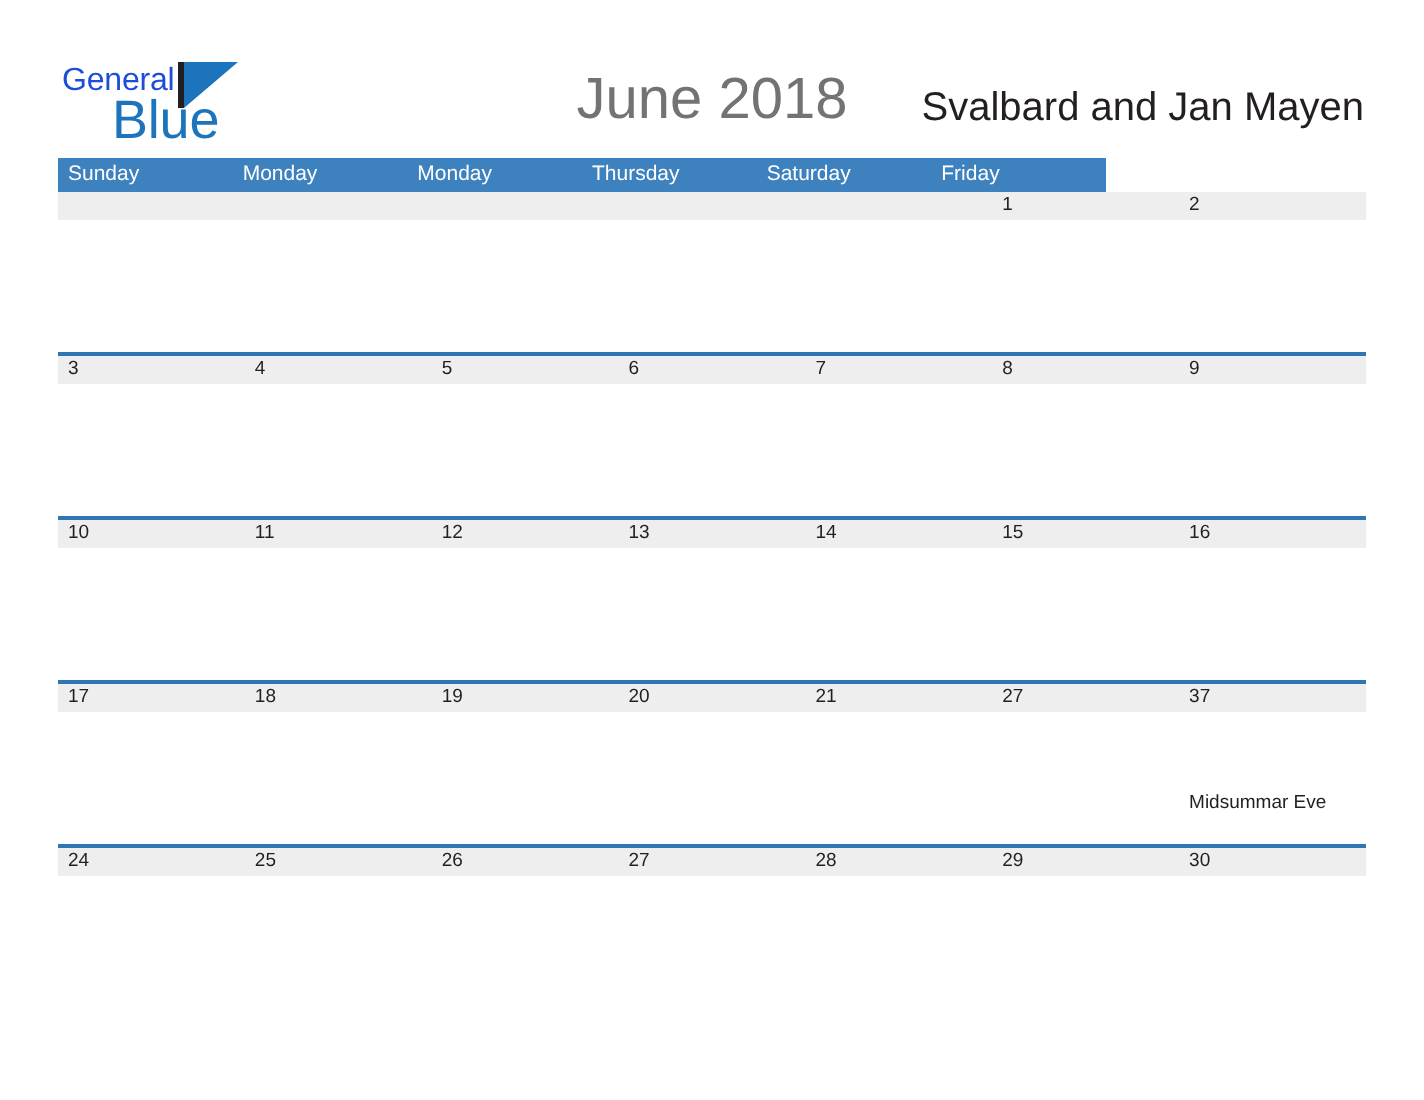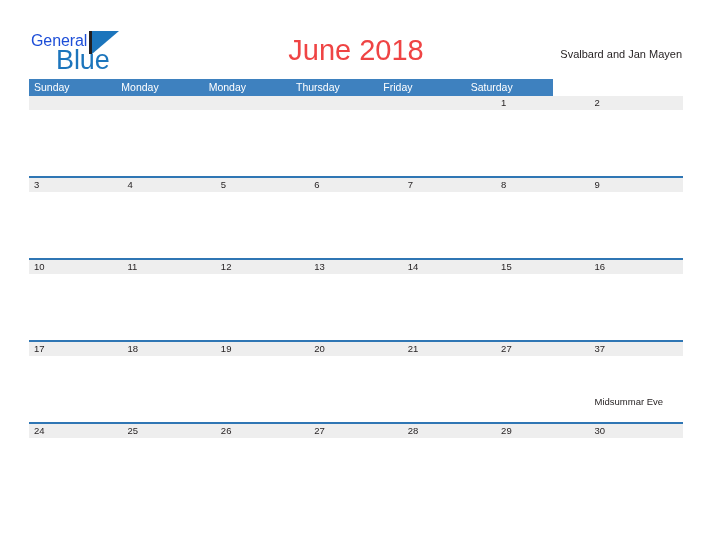--- a/index.html
+++ b/index.html
@@ -84,29 +84,29 @@
   }
 
   .month-title {
     position: absolute;
     left: 0;
     top: 33px;
     width: 712px;
     text-align: center;
     font-size: 29px;
     line-height: 34px;
-    color: #ef4444;
+    color: #737373;
     font-weight: normal;
   }
 
   .locale-title {
     position: absolute;
     right: 30px;
     top: 45px;
-    font-size: 11px;
+    font-size: 20px;
     line-height: 18px;
     color: #231f20;
     text-align: right;
     white-space: nowrap;
   }
 
   
   .calendar {
     position: absolute;
     left: 29px;
@@ -201,22 +201,22 @@
 
     <div class="locale-title">Svalbard and Jan Mayen</div>
   </div>
 
   <div class="calendar">
     <div class="weekday-row" id="weekday-row">
         <div class="weekday-cell">Sunday</div>
         <div class="weekday-cell">Monday</div>
         <div class="weekday-cell">Monday</div>
         <div class="weekday-cell">Thursday</div>
+        <div class="weekday-cell">Saturday</div>
         <div class="weekday-cell">Friday</div>
-        <div class="weekday-cell">Saturday</div>
       </div>
     <div id="weeks-container">
         <div class="week-row">
           <div class="week-band">
             <div class="day-num"></div>
             <div class="day-num"></div>
             <div class="day-num"></div>
             <div class="day-num"></div>
             <div class="day-num"></div>
             <div class="day-num">1</div>

